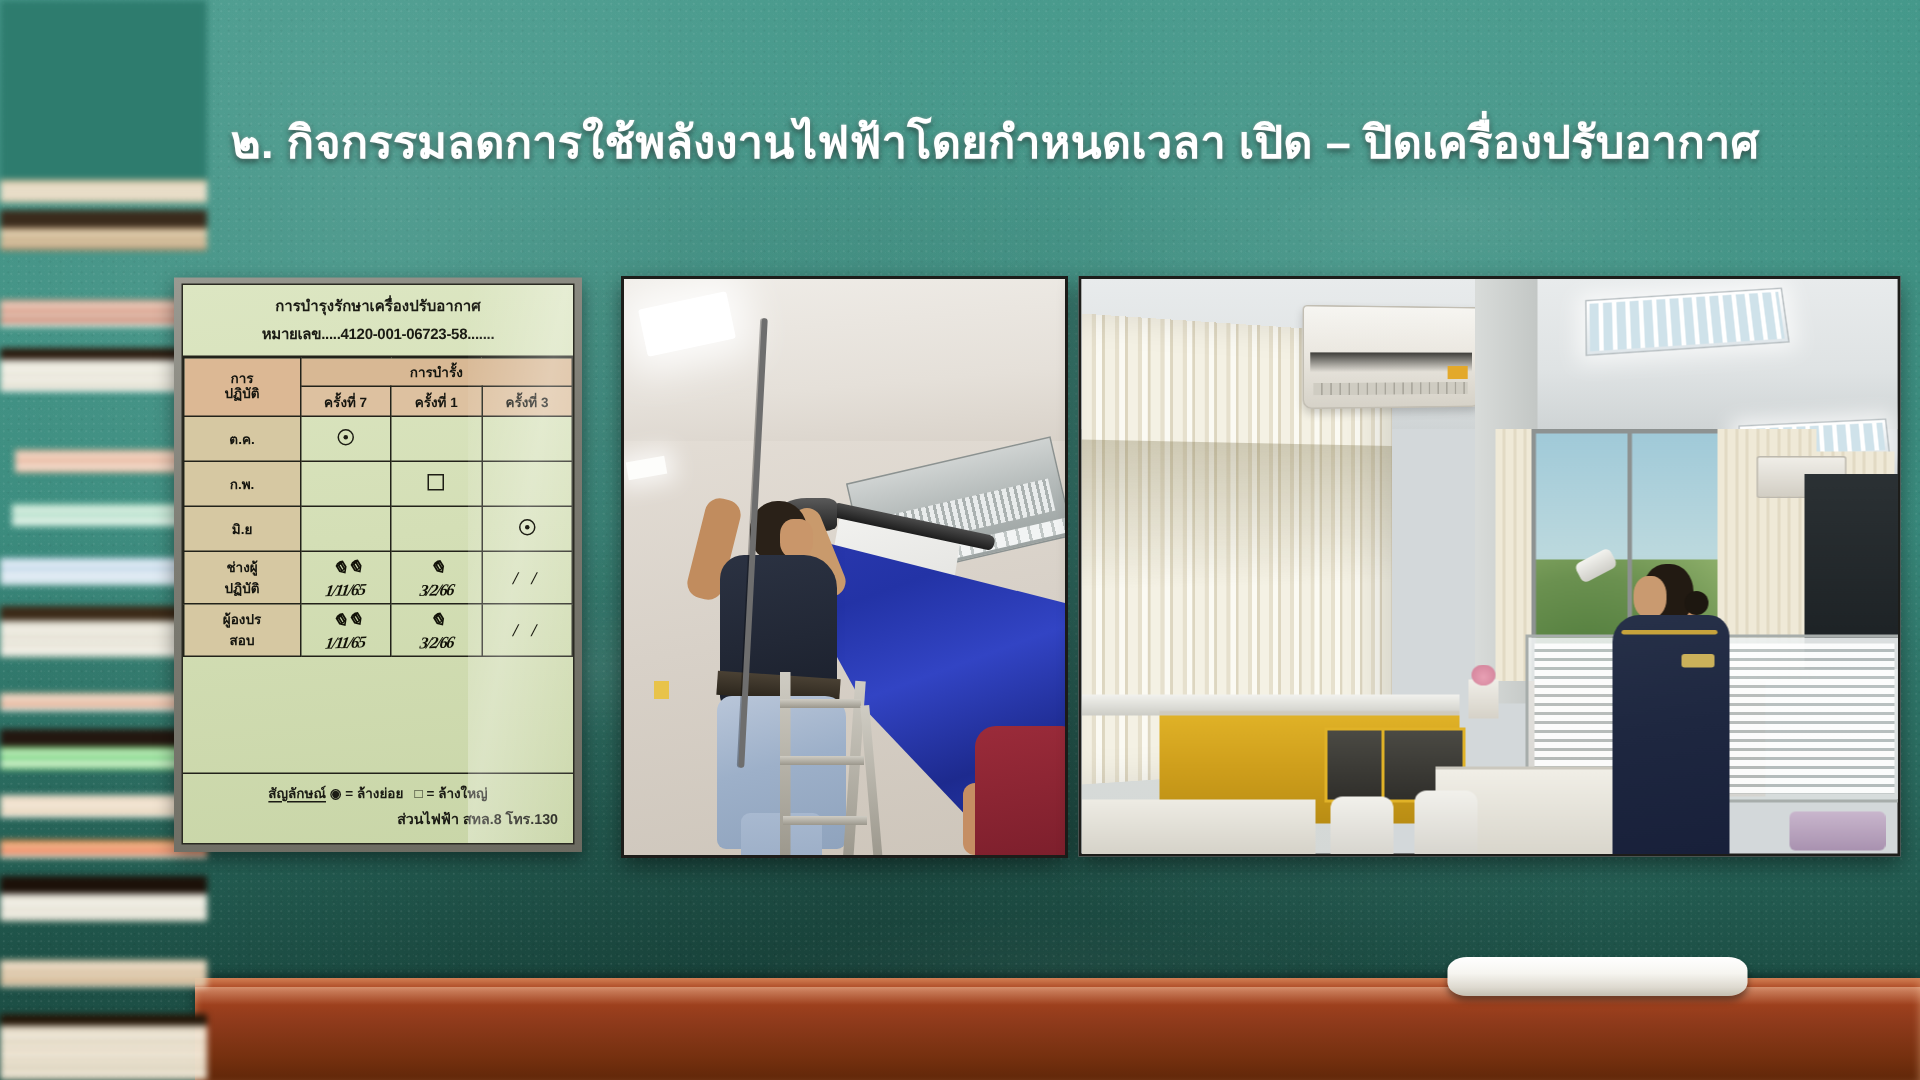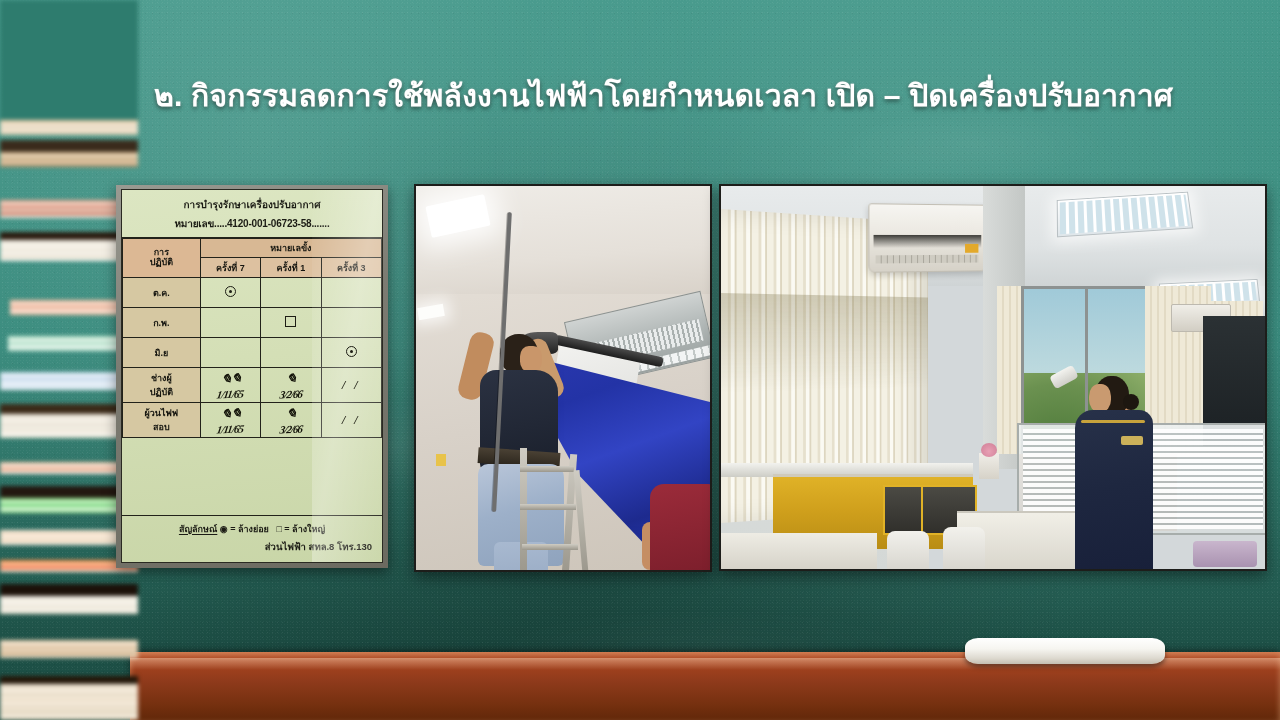--- a/index.html
+++ b/index.html
@@ -505,21 +505,21 @@
             <col>
             <col>
             <col>
           </colgroup>
         <tbody>
             <tr>
           <td class="actcell" rowspan="2">
             <div>การ</div>
             <div>ปฏิบัติ</div>
           </td>
-          <th class="grp" colspan="3">หมายเลขั้ง</th>
+          <th class="grp" colspan="3">การบำรั้ง</th>
         </tr>
         <tr>
           <th class="sub">ครั้งที่ 7</th>
           <th class="sub">ครั้งที่ 1</th>
           <th class="sub">ครั้งที่ 3</th>
         </tr>
 
         <tr>
           <td class="monthcell">ต.ค.</td>
           <td class="mrow"><span class="mark-dot"></span></td>
@@ -558,21 +558,21 @@
           </td>
           <td class="sigrow">
             <div class="sig">
                   <span class="slash">/ /</span>
                 </div>
           </td>
         </tr>
 
         <tr>
           <td class="monthcell">
-            <div>ผู้วนไฟฟ</div>
+            <div>ผู้องปร</div>
             <div>สอบ</div>
           </td>
           <td class="sigrow">
             <div class="sig" style="flex-direction:column;gap:1px;">
               <span class="hand">✎✎</span>
               <span class="hand sm">1/11/65</span>
             </div>
           </td>
           <td class="sigrow">
             <div class="sig" style="flex-direction:column;gap:1px;">

